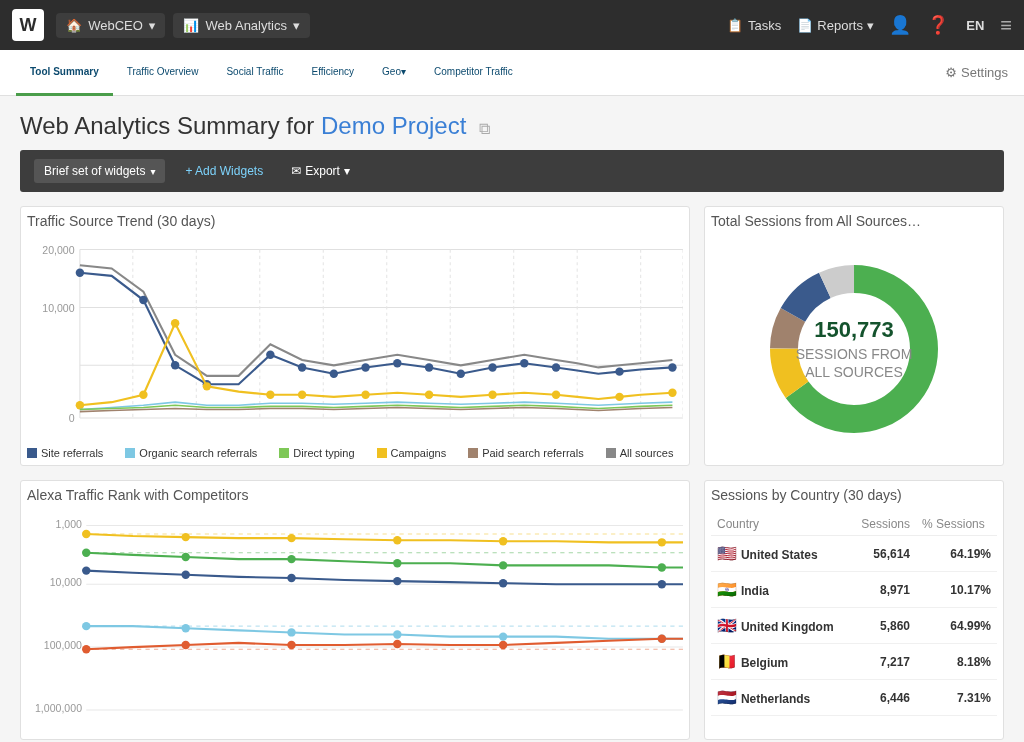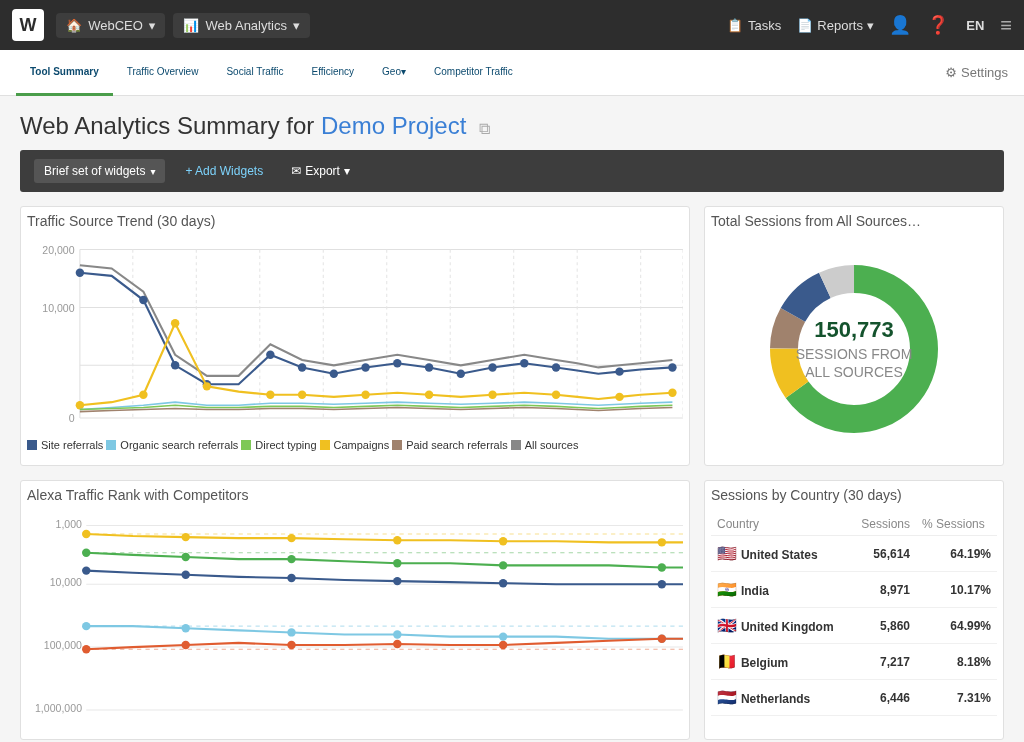--- a/index.html
+++ b/index.html
@@ -117,21 +117,21 @@
     }
     .widget-title {
       font-size: 14px; color: #555; margin-bottom: 10px;
     }
 
     
     .chart-container { width: 100%; height: 200px; position: relative; }
     .chart-svg { width: 100%; height: 100%; }
 
     
-    .legend { display: flex; flex-wrap: wrap; gap: 4px 3px; font-size: 11px; align-items: flex-end; }
+    .legend { display: flex; flex-wrap: wrap; gap: 4px 22px; margin-top: 8px; font-size: 11px; align-items: flex-end; }
     .legend-item { display: flex; align-items: center; gap: 4px; }
     .legend-sq { width: 10px; height: 10px; display: inline-block; }
 
     
     .donut-container {
       display: flex; align-items: center; justify-content: center;
       height: 220px; position: relative;
     }
     .donut-center {
       position: absolute;

